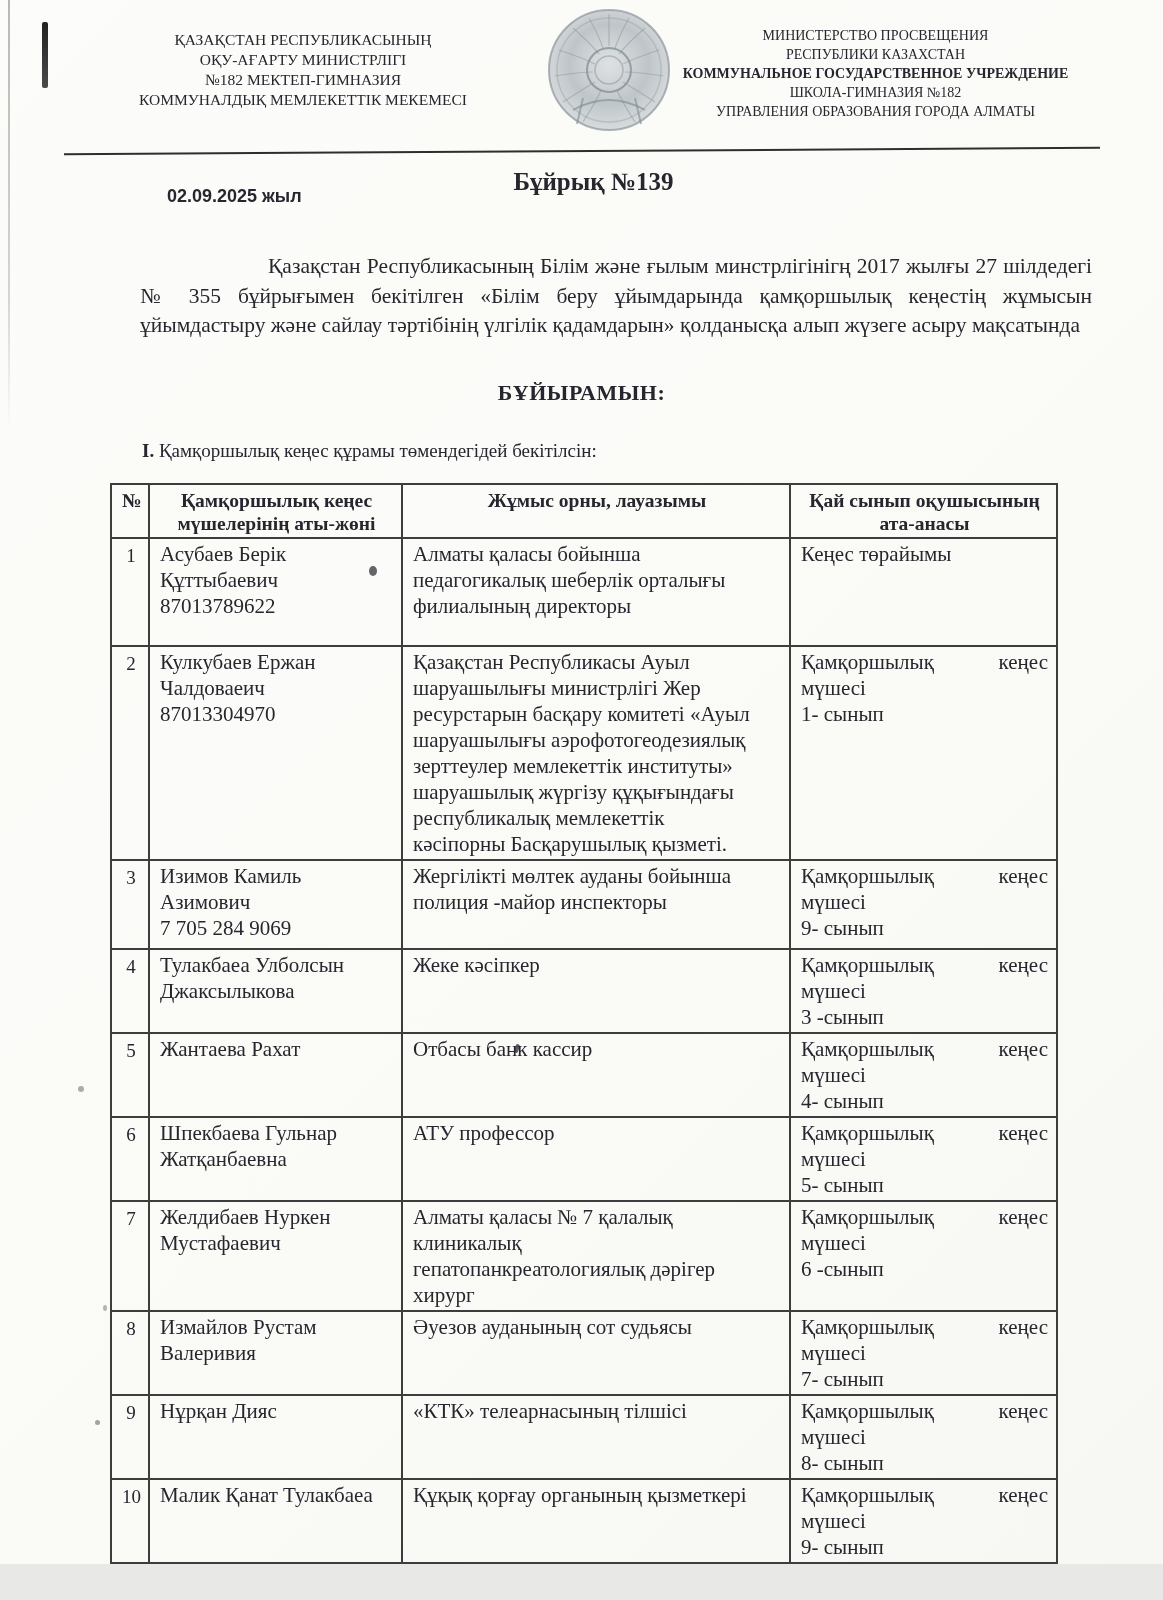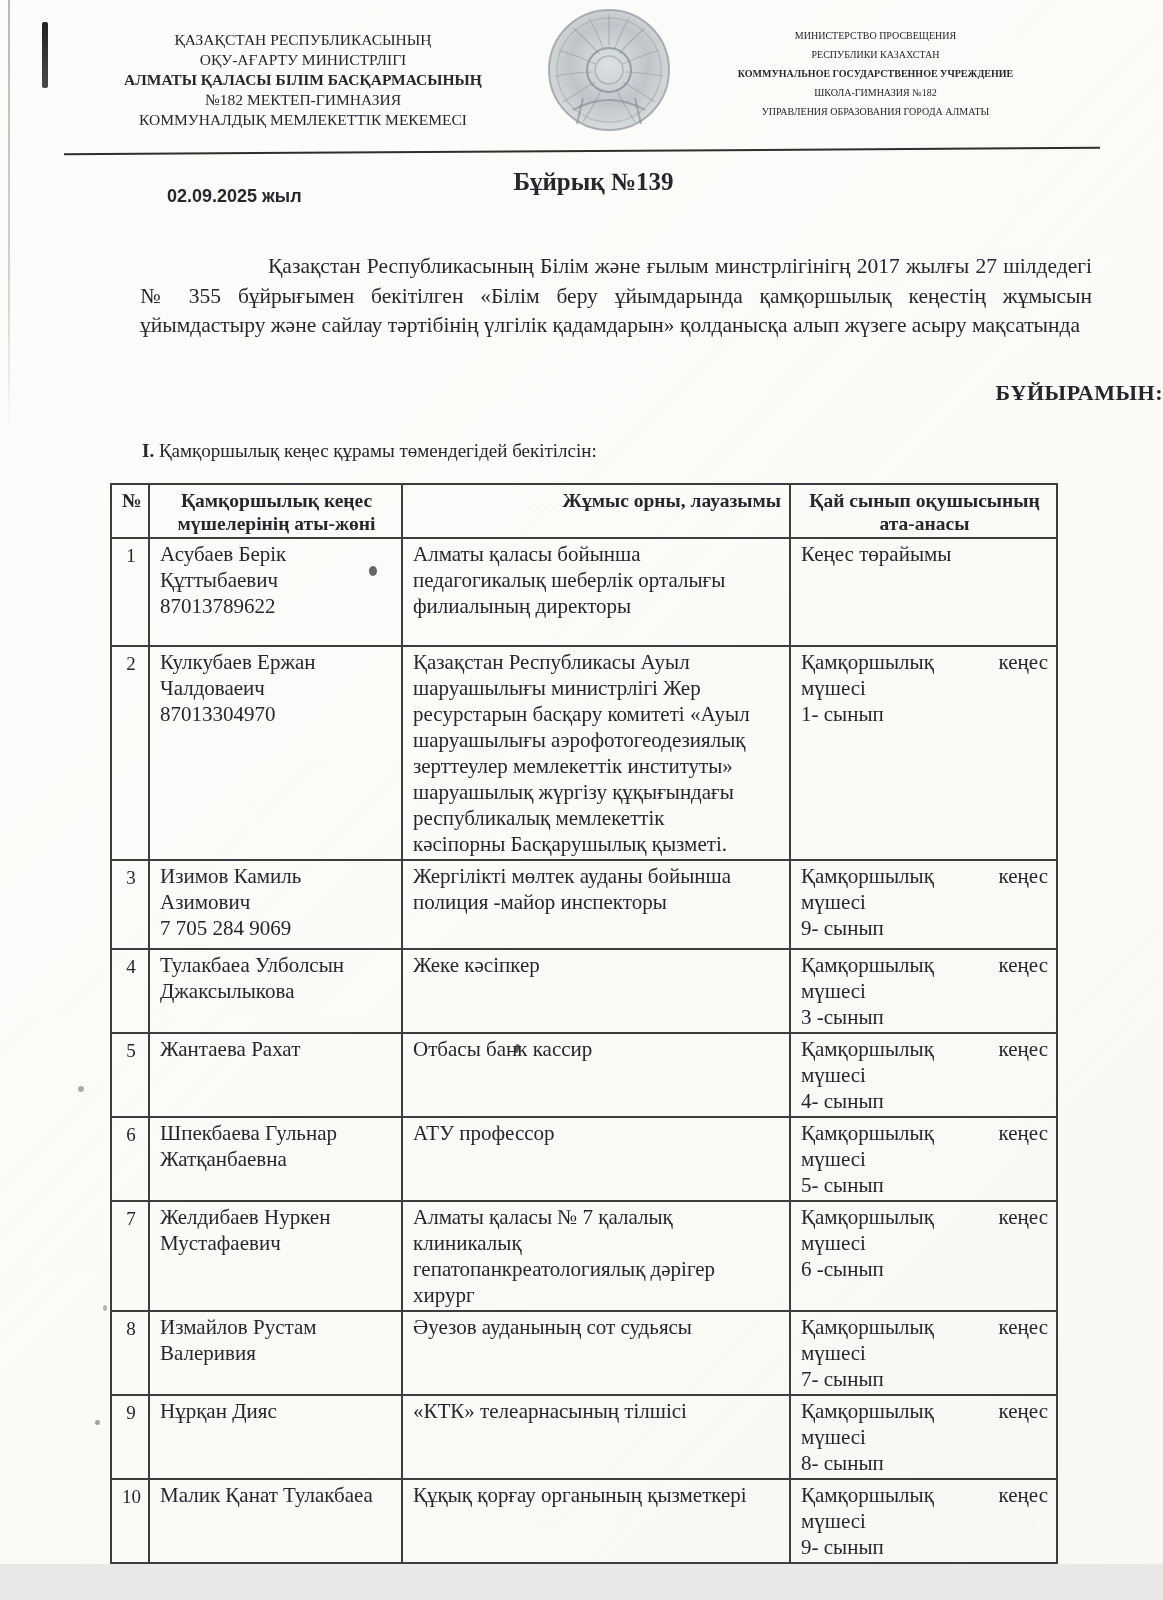--- a/index.html
+++ b/index.html
@@ -18,49 +18,49 @@
   .edge-line { position:absolute; left:8px; top:0; width:2px; height:430px;
     background:linear-gradient(#b9b9b4,#d6d6d1 70%, rgba(214,214,209,0)); }
   .bar-mark { position:absolute; left:42px; top:22px; width:6px; height:66px;
     background:linear-gradient(#222,#4a4a4a); border-radius:2px; }
   .speck { position:absolute; background:#4a4a50; border-radius:50%; }
 
   
   .lh-left { position:absolute; left:88px; top:30px; width:430px;
     text-align:center; font-size:15.5px; line-height:20px; }
   .lh-right { position:absolute; left:648px; top:26px; width:455px;
-    text-align:center; font-size:10px; line-height:19px; }
+    text-align:center; font-size:14px; line-height:19px; }
   .lh-bold { font-weight:bold; }
 
   .emblem { position:absolute; left:543px; top:6px; width:133px; height:133px; }
 
   .header-rule { position:absolute; left:64px; top:150px; width:1036px; height:2px;
     background:#2e2e2e; transform:rotate(-0.35deg); }
 
   
   .title { position:absolute; left:0; top:168px; width:100%; text-align:center;
     font-size:25px; font-weight:bold;padding-left:12px; }
   .date { position:absolute; left:167px; top:186px;
     font-family:"Liberation Sans", sans-serif; font-weight:bold; font-size:18px; }
   .preamble { position:absolute; left:92px; top:252px; width:952px;
     font-size:21.5px; line-height:29.5px; text-align:justify; text-indent:128px;margin-left:48px; }
-  .resolution { position:absolute; left:0; top:380px; width:100%; text-align:right;
+  .resolution { position:absolute; left:0; top:380px; width:100%; text-align:center;
     font-size:22px; font-weight:bold; letter-spacing:0.5px; }
   .section { position:absolute; left:142px; top:440px; font-size:19px; }
   .section .roman { font-weight:bold; }
 
   
   .tbl-wrap { position:absolute; left:110px; top:483px; width:946px; }
   table { border-collapse:collapse; width:946px; table-layout:fixed;
     font-size:21px; line-height:26px; color:#26262e; }
   th, td { border:2px solid #3d3d3d; vertical-align:top; padding:2px 8px 2px 10px;
     font-weight:normal; overflow:hidden; }
   thead th { font-weight:bold; font-size:19.5px; line-height:23px;
     text-align:center; padding-top:4px; }
-  thead th.h-pos { text-align:right; }
+  thead th.h-pos { text-align:center; }
   td.c-num { text-align:center; font-size:19px; padding-top:4px; }
   .jline { text-align:justify; text-align-last:justify; }
   tr.last td { border-bottom:none; }
   .r1  td { height:100px; }
   .r2  td { height:206px; }
   .r3  td { height:81px; }
   .r4  td { height:72px; }
   .r5  td { height:74px; }
   .r6  td { height:73px; }
   .r7  td { height:102px; }
@@ -78,21 +78,20 @@
   <div class="bar-mark"></div>
   <div class="speck" style="left:369px;top:566px;width:8px;height:10px;opacity:.85;"></div>
   <div class="speck" style="left:78px;top:1086px;width:6px;height:6px;opacity:.45;"></div>
   <div class="speck" style="left:95px;top:1420px;width:5px;height:5px;opacity:.5;"></div>
   <div class="speck" style="left:515px;top:1044px;width:4px;height:9px;opacity:.9;transform:rotate(18deg);border-radius:2px;"></div>
   <div class="speck" style="left:103px;top:1305px;width:4px;height:6px;opacity:.4;"></div>
 
   <div class="lh-left">
     <div>ҚАЗАҚСТАН РЕСПУБЛИКАСЫНЫҢ</div>
     <div>ОҚУ-АҒАРТУ МИНИСТРЛІГІ</div>
-    <div class="lh-bold">АЛМАТЫ ҚАЛАСЫ БІЛІМ БАСҚАРМАСЫНЫҢ</div>
     <div>№182 МЕКТЕП-ГИМНАЗИЯ</div>
     <div>КОММУНАЛДЫҚ МЕМЛЕКЕТТІК МЕКЕМЕСІ</div>
   </div>
 
   <svg class="emblem" viewBox="0 0 133 133" aria-hidden="true">
     <defs>
       <radialGradient id="sealg" cx="50%" cy="45%" r="60%">
         <stop offset="0%" stop-color="#c6ccd0" stop-opacity="0.55"></stop>
         <stop offset="55%" stop-color="#aab3b9" stop-opacity="0.75"></stop>
         <stop offset="100%" stop-color="#b7bec3" stop-opacity="0.45"></stop>

